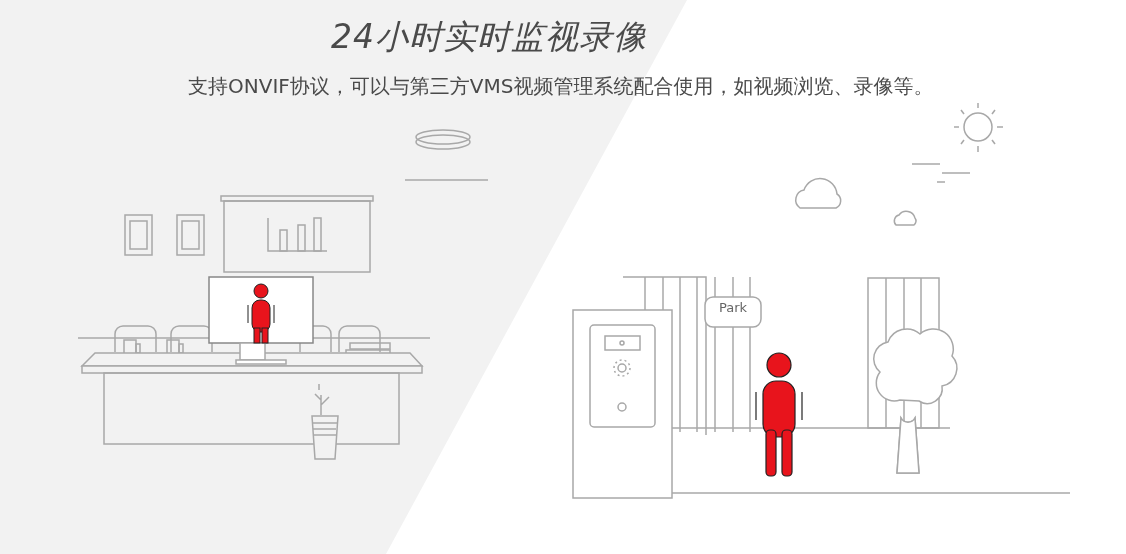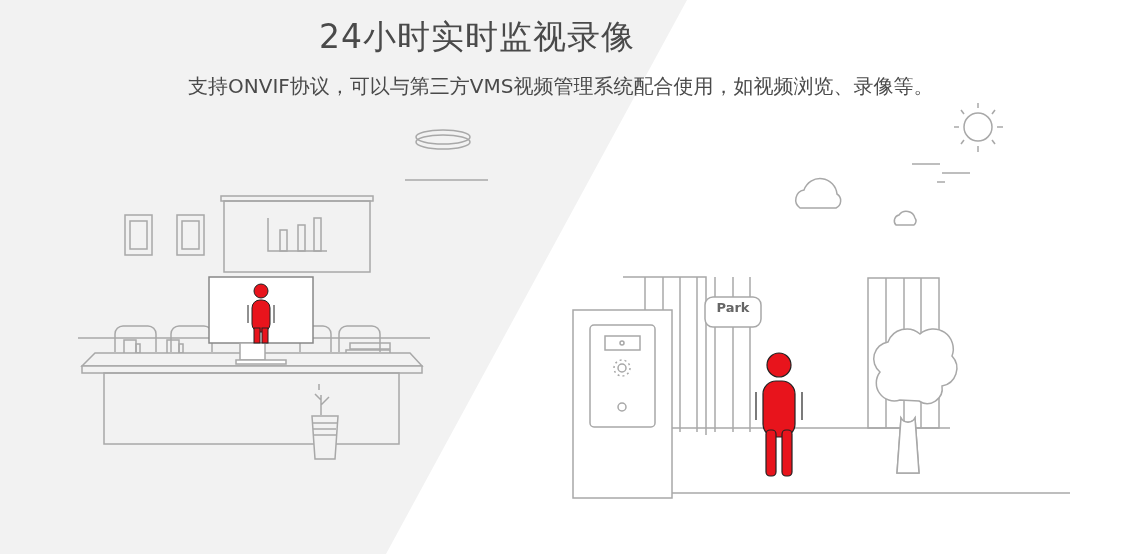--- a/index.html
+++ b/index.html
@@ -1,22 +1,22 @@
 <!DOCTYPE html>
 <html><head>
 <meta charset="utf-8">
 <style>
   html,body{margin:0;padding:0;}
   body{width:1126px;height:554px;position:relative;overflow:hidden;background:#ffffff;font-family:"DejaVu Sans","Liberation Sans",sans-serif;}
   .bg{position:absolute;left:0;top:0;}
-  .title{position:absolute;left:0;top:12px;width:946px;text-align:center;font-size:33px;color:#4a4a4a;letter-spacing:1px;line-height:50px;padding-left:4px;}
+  .title{position:absolute;left:0;top:12px;width:946px;text-align:center;font-size:33px;color:#4a4a4a;letter-spacing:1px;line-height:50px;padding-left:16px;font-style:italic;}
   .title span{display:inline-block;margin-left:0;}
   .subtitle{position:absolute;left:188px;top:71px;font-size:20px;color:#4a4a4a;line-height:30px;white-space:nowrap;}
   .scene{position:absolute;left:0;top:0;}
-  .park-label{position:absolute;left:708px;top:300px;width:50px;text-align:center;font-size:13px;color:#666;font-weight:bold;}
+  .park-label{position:absolute;left:708px;top:300px;width:50px;text-align:center;font-size:13px;color:#666;}
 </style>
 </head>
 <body>
 
 <svg class="bg" width="1126" height="554">
   <polygon points="0,0 687,0 386,554 0,554" fill="#f2f2f2"></polygon>
 </svg>
 
 <div class="title"><span>24小时实时监视录像</span></div>
 <div class="subtitle">支持ONVIF协议，可以与第三方VMS视频管理系统配合使用，如视频浏览、录像等。</div>

